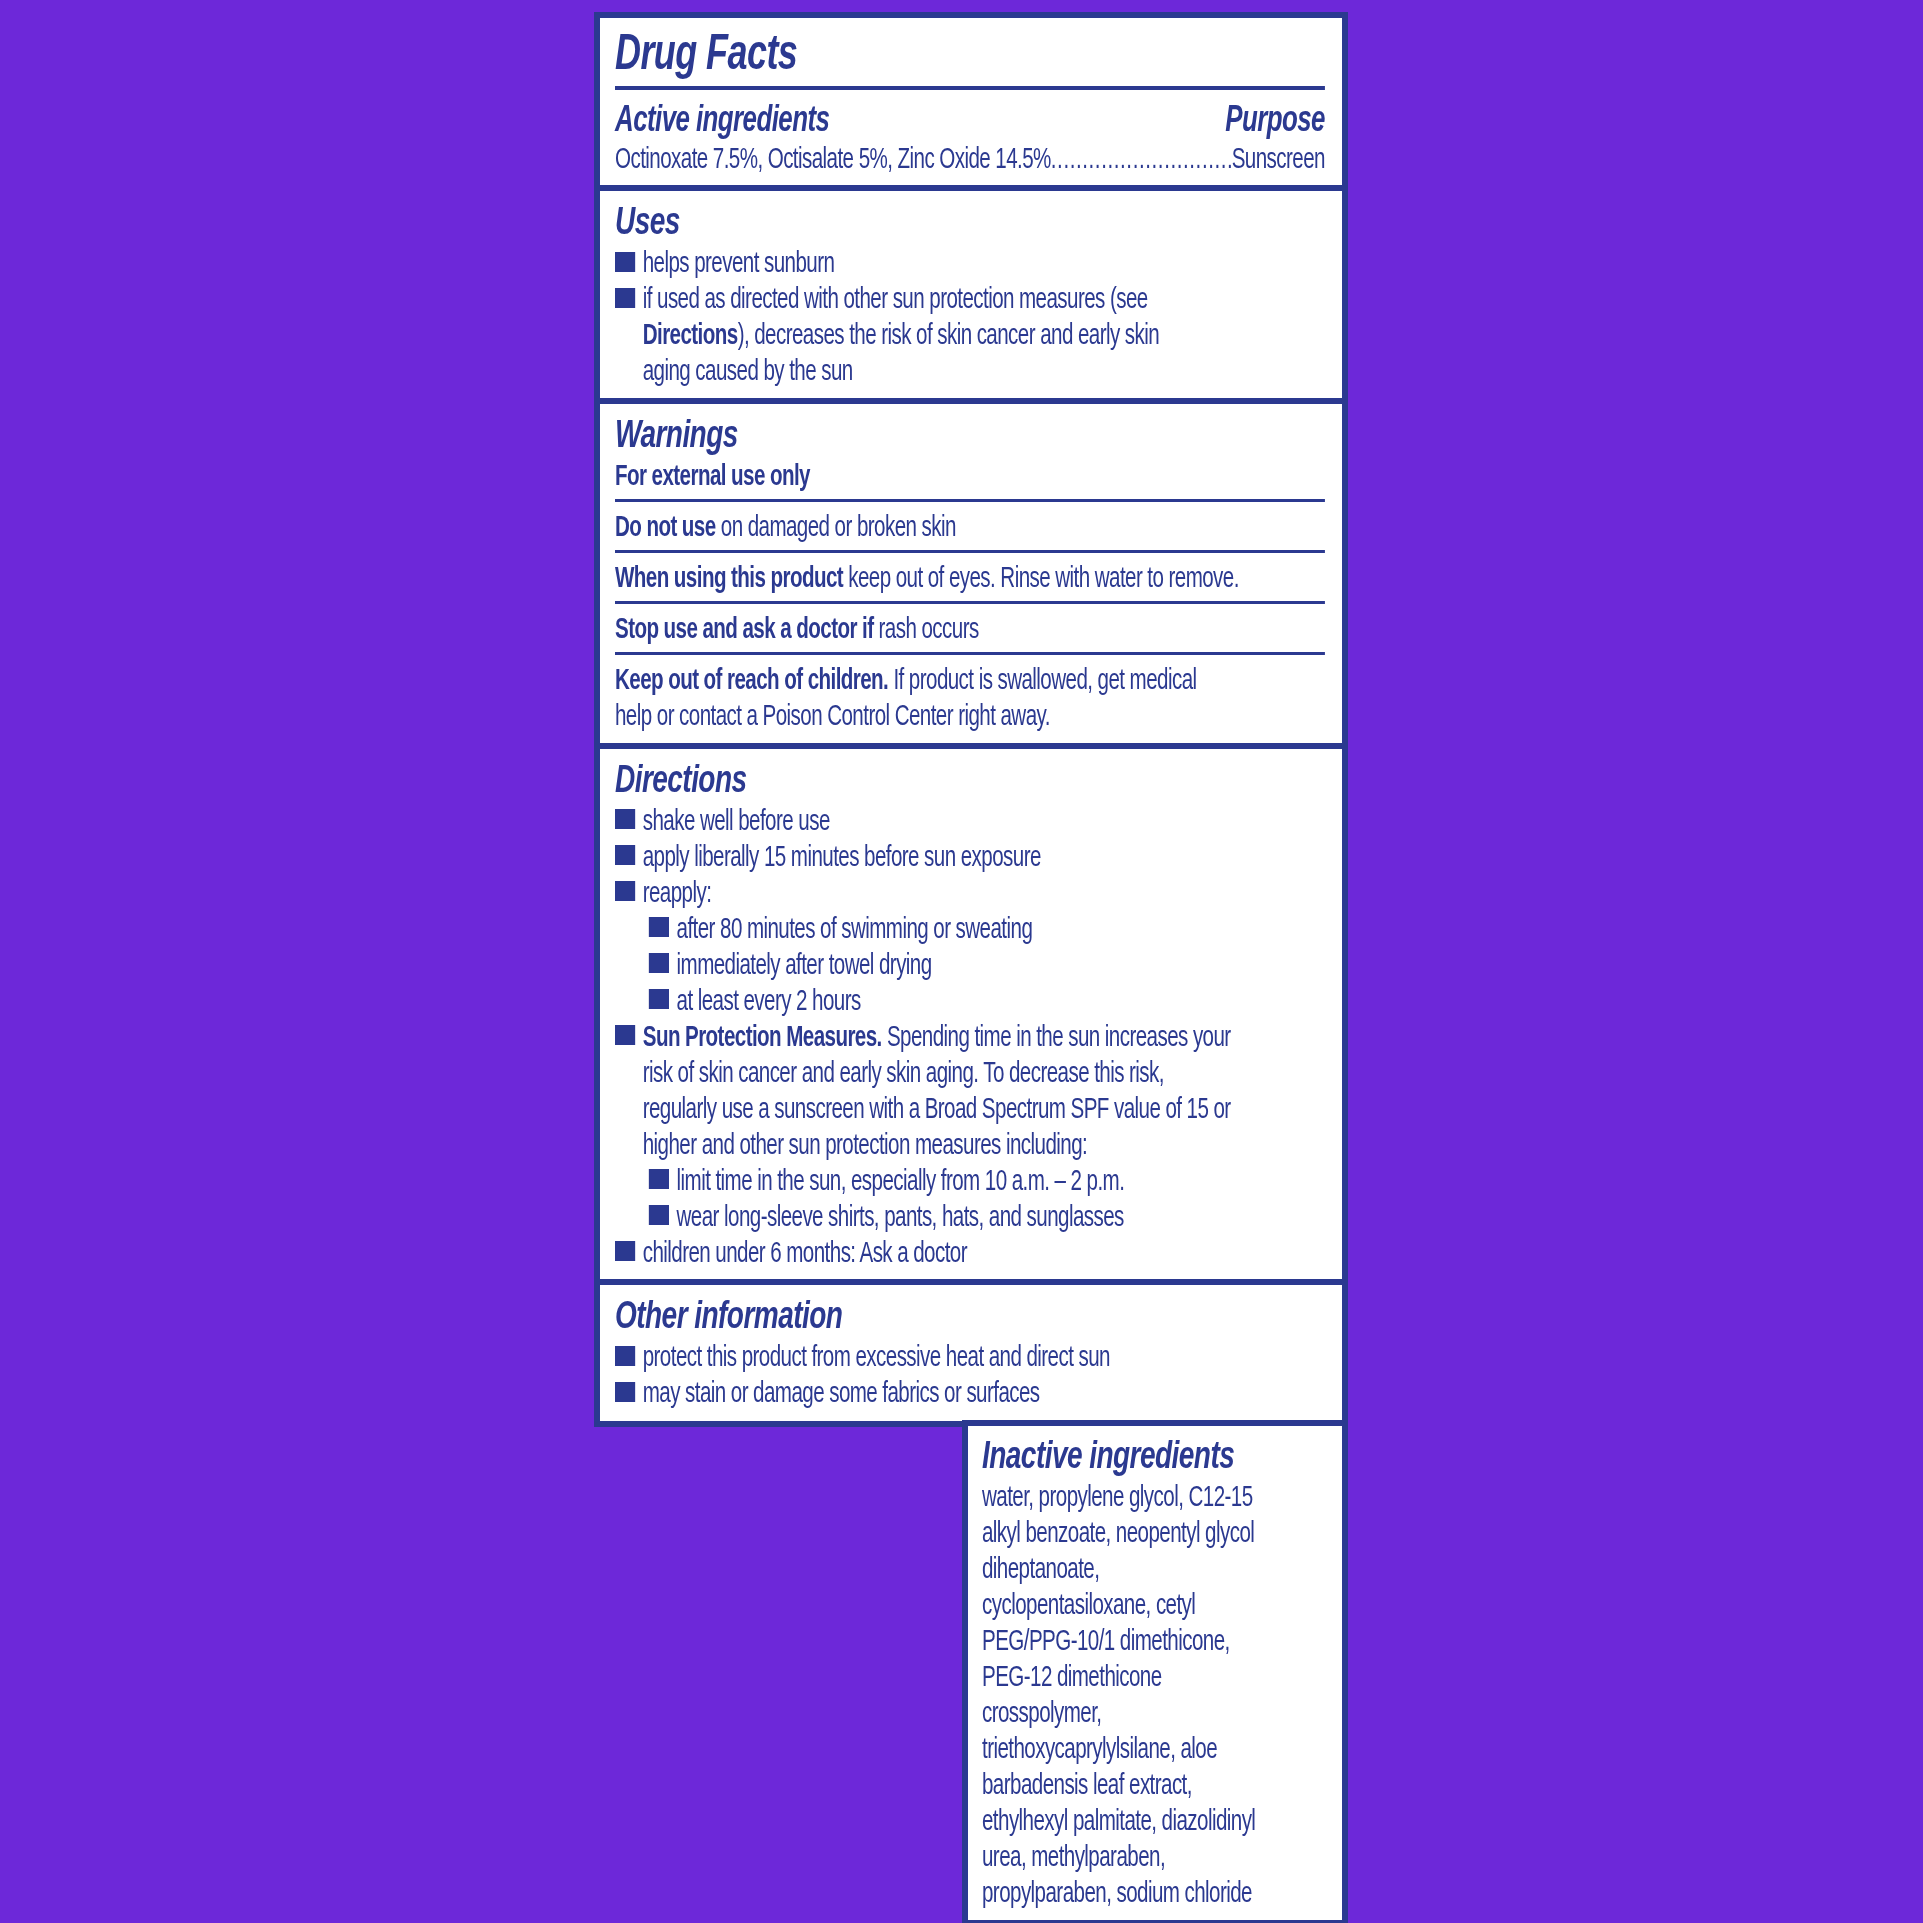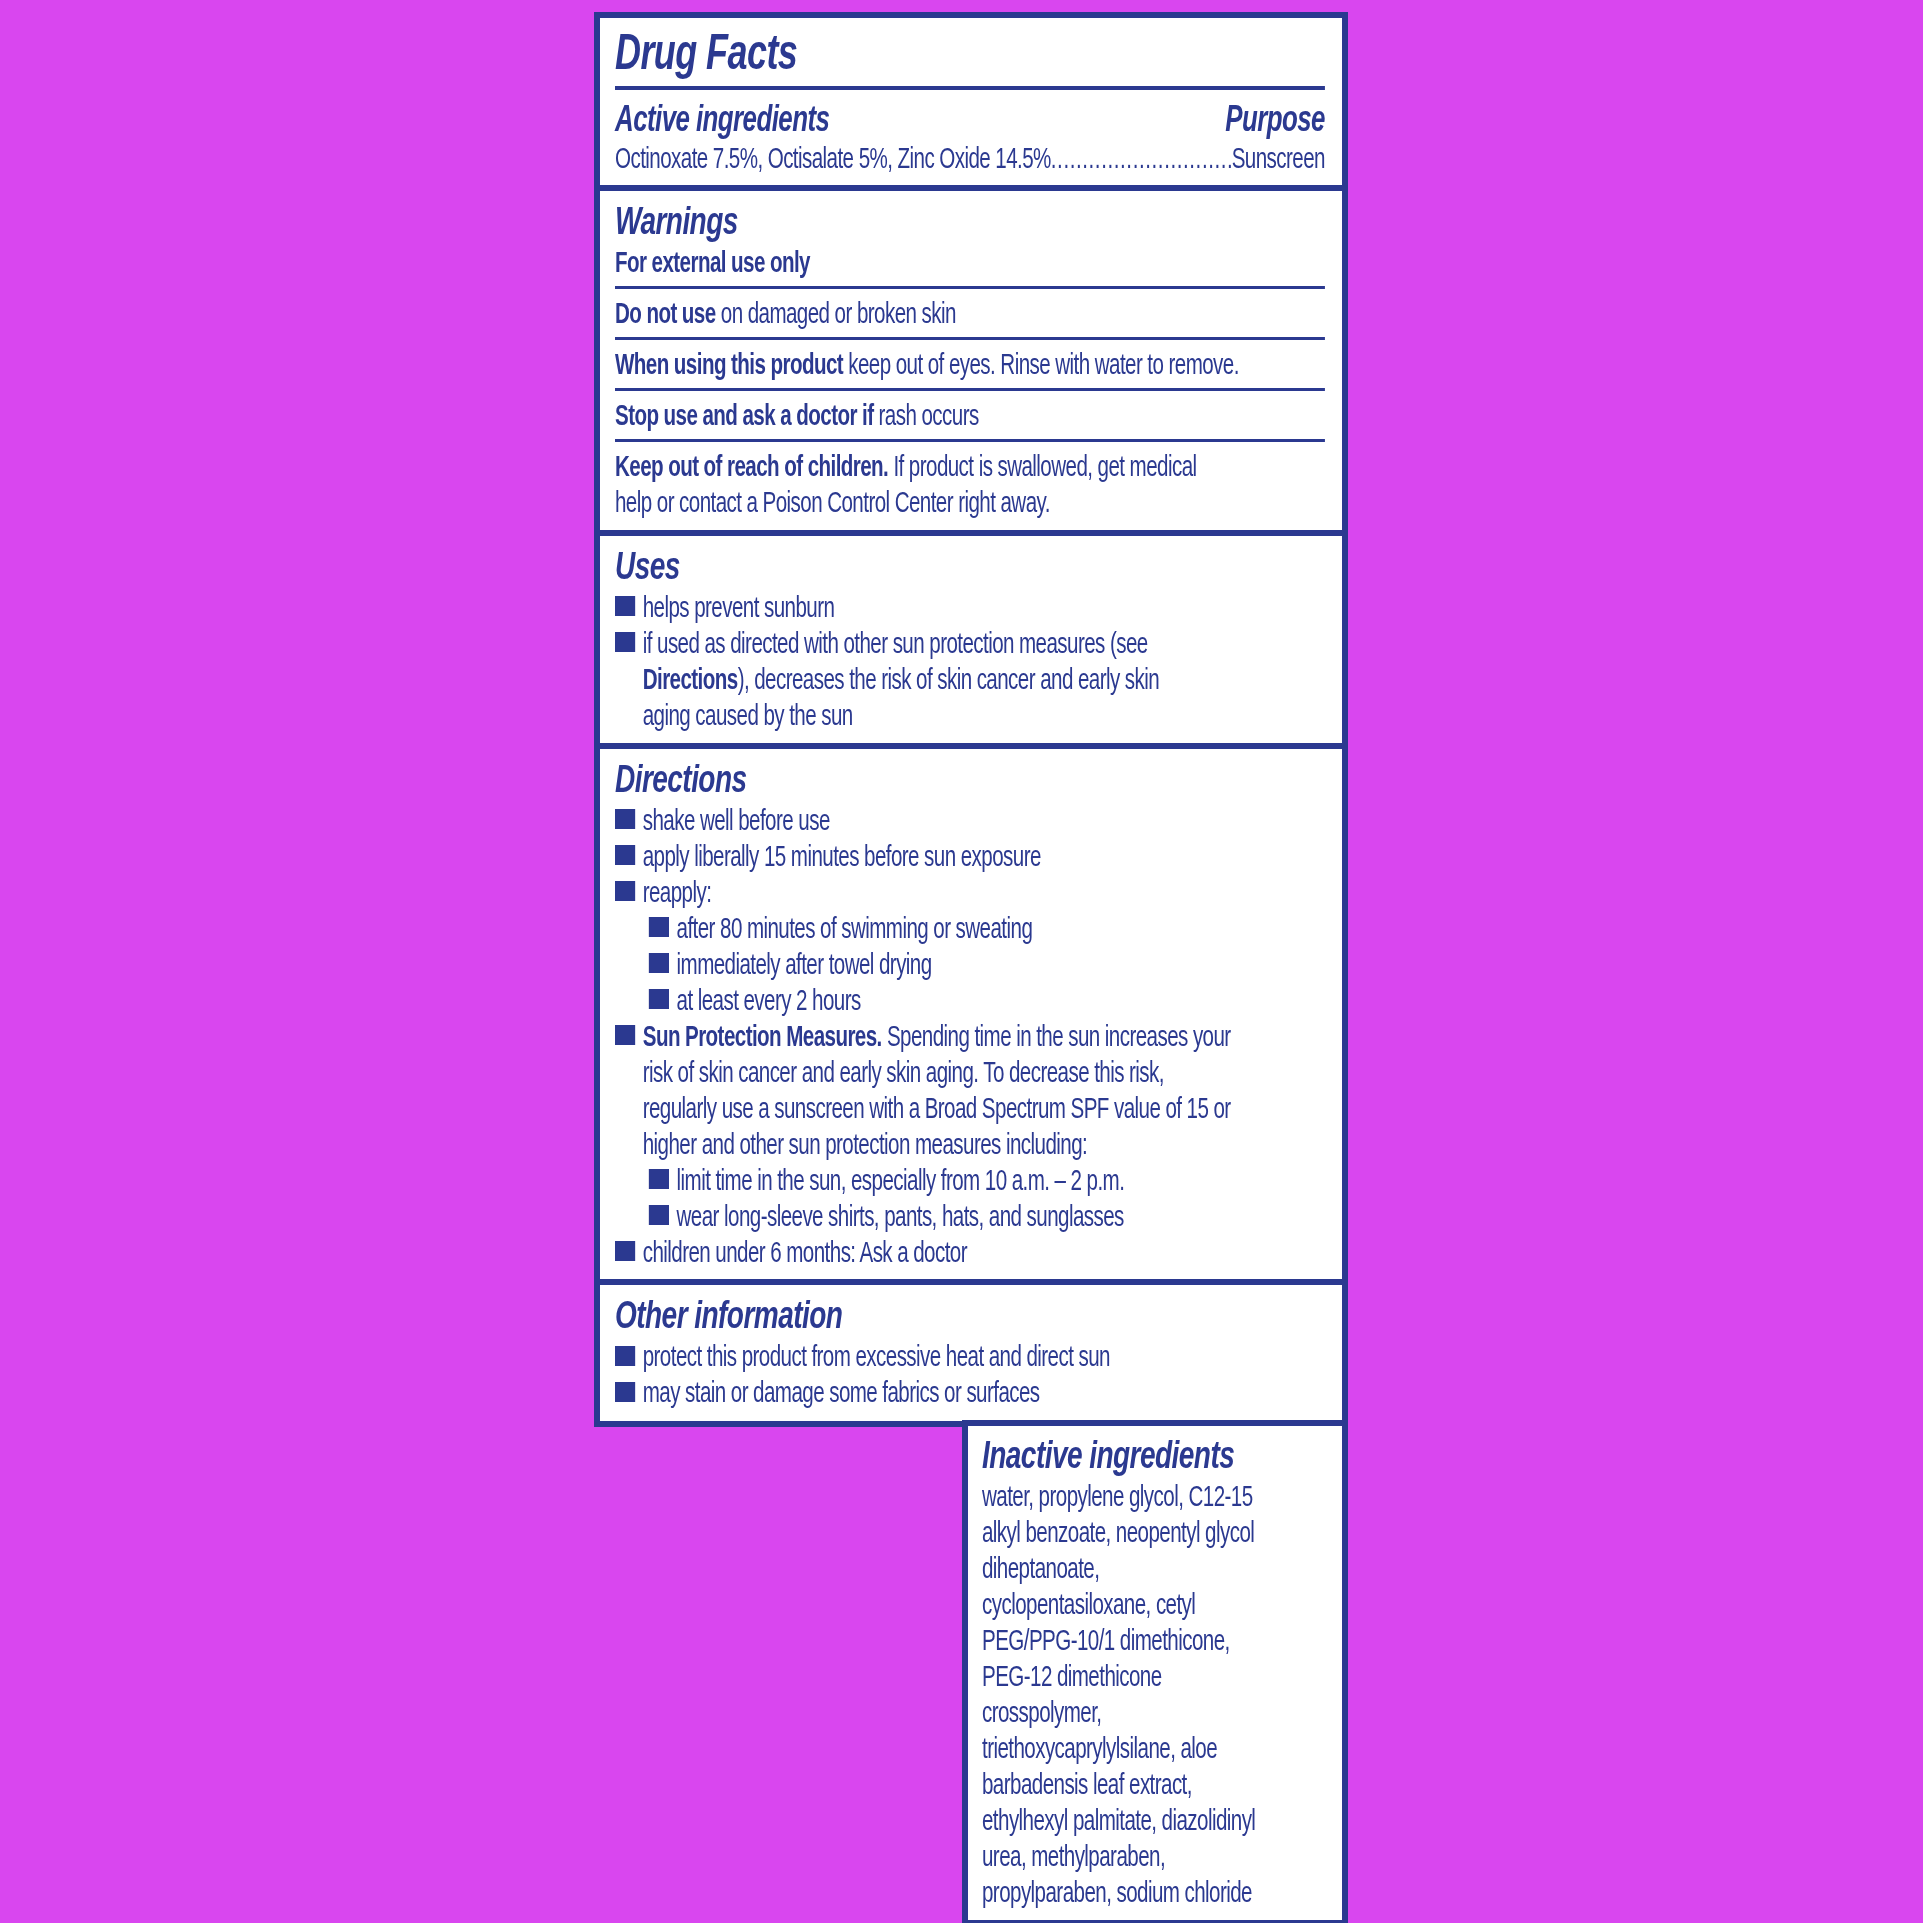--- a/index.html
+++ b/index.html
@@ -1,16 +1,16 @@
 <!DOCTYPE html>
 <html style="font-size:12px"><head>
 <meta charset="utf-8">
 <style>
   html,body{margin:0;padding:0;background:#ffffff;}
-  .canvas{position:relative;width:1924px;height:1924px;background:#d946ef;overflow:hidden;
+  .canvas{position:relative;width:1924px;height:1924px;background:#6d28d9;overflow:hidden;
           font-family:"Liberation Sans",sans-serif;color:#2b3990;}
   .label{position:absolute;left:594px;top:12px;width:754px;}
   .sec{box-sizing:border-box;border:6.8px solid #2b3990;background:#fff;padding:6px 0 10.5px 0;}
   .sec + .sec{margin-top:-6.8px;}
   .inner{margin-left:15px;width:986px;transform:scaleX(0.72);transform-origin:0 0;}
   .df-title{font-style:italic;font-weight:bold;font-size:50px;line-height:57px;letter-spacing:-0.8px;}
   .title-rule{height:4.5px;background:#2b3990;margin:4.5px 0 7.5px 0;width:986px;}
   .sec-h{font-style:italic;font-weight:bold;font-size:39px;line-height:47px;letter-spacing:-0.8px;}
   .act-row{display:flex;justify-content:space-between;align-items:baseline;width:986px;}
   .act-h{font-style:italic;font-weight:bold;font-size:36px;line-height:42px;letter-spacing:-0.8px;}
@@ -44,50 +44,50 @@
         <div class="ing-row">
           <span>Octinoxate 7.5%, Octisalate 5%, Zinc Oxide 14.5%</span>
           <span class="ing-dots">....................................................</span>
           <span>Sunscreen</span>
         </div>
       </div>
     </div>
 
     <div class="sec">
       <div class="inner">
+        <div class="sec-h">Uses</div>
+        <div id="uses-list">
+            <div class="brow">
+              <span class="sq"></span>
+              <div class="body-t btxt"><span>helps prevent sunburn</span></div>
+            </div>
+            <div class="brow">
+              <span class="sq"></span>
+              <div class="body-t btxt"><span>if used as directed with other sun protection measures (see
+</span><span class="bold">Directions</span><span>), decreases the risk of skin cancer and early skin
+aging caused by the sun</span></div>
+            </div>
+          </div>
+      </div>
+    </div>
+
+    <div class="sec">
+      <div class="inner">
         <div class="sec-h">Warnings</div>
         <div id="warnings-list">
             <p class="body-t wentry"><span class="bold">For external use only</span></p>
             <div class="w-rule"></div>
             <p class="body-t wentry"><span class="bold">Do not use</span><span> on damaged or broken skin</span></p>
             <div class="w-rule"></div>
             <p class="body-t wentry"><span class="bold">When using this product</span><span> keep out of eyes. Rinse with water to remove.</span></p>
             <div class="w-rule"></div>
             <p class="body-t wentry"><span class="bold">Stop use and ask a doctor if</span><span> rash occurs</span></p>
             <div class="w-rule"></div>
             <p class="body-t wentry"><span class="bold">Keep out of reach of children.</span><span> If product is swallowed, get medical
 help or contact a Poison Control Center right away.</span></p>
-          </div>
-      </div>
-    </div>
-
-    <div class="sec">
-      <div class="inner">
-        <div class="sec-h">Uses</div>
-        <div id="uses-list">
-            <div class="brow">
-              <span class="sq"></span>
-              <div class="body-t btxt"><span>helps prevent sunburn</span></div>
-            </div>
-            <div class="brow">
-              <span class="sq"></span>
-              <div class="body-t btxt"><span>if used as directed with other sun protection measures (see
-</span><span class="bold">Directions</span><span>), decreases the risk of skin cancer and early skin
-aging caused by the sun</span></div>
-            </div>
           </div>
       </div>
     </div>
 
     <div class="sec">
       <div class="inner">
         <div class="sec-h">Directions</div>
         <div id="directions-list">
             <div class="brow">
               <span class="sq"></span>

